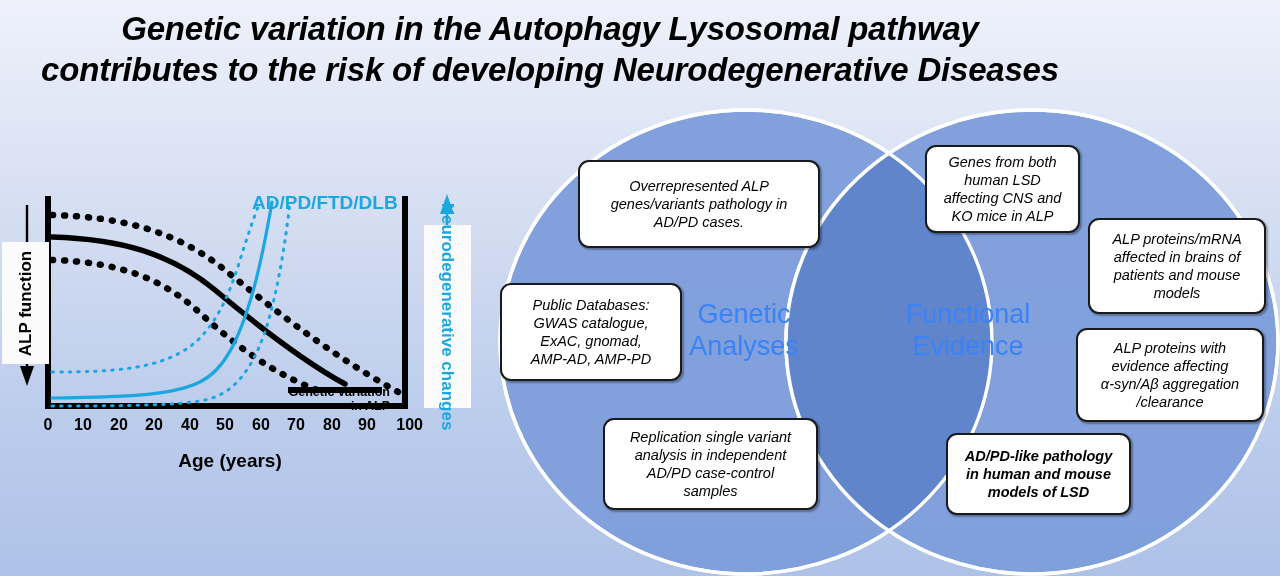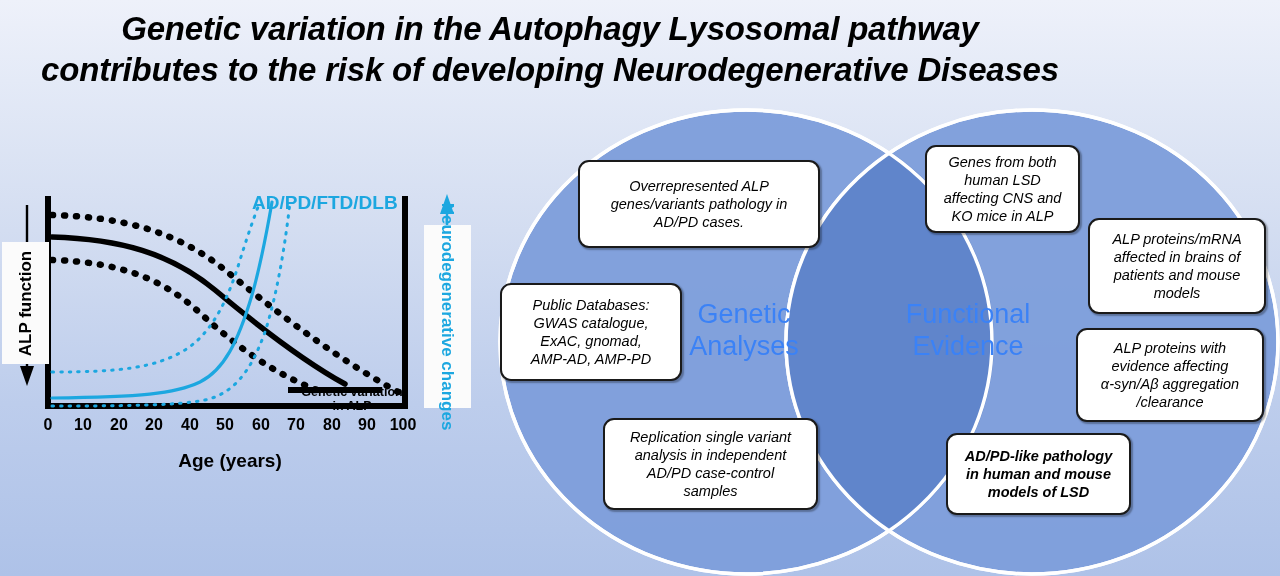--- a/index.html
+++ b/index.html
@@ -107,24 +107,24 @@
     position: absolute;
     left: 252px;
     top: 42px;
     font-size: 19px;
     font-weight: bold;
     color: #1CA7E0;
     white-space: nowrap;
   }
   #genetic-var-note {
     position: absolute;
-    left: 297px;
+    left: 280px;
     top: 235px;
     width: 110px;
-    text-align: center;
+    text-align: right;
     font-size: 12.5px;
     font-weight: bold;
     line-height: 14px;
     color: #000;
   }
 
   
   #venn {
     position: absolute;
     left: 498px;
@@ -229,21 +229,21 @@
     <div class="axis-tick" style="left:28px;  top:266px;">0</div>
     <div class="axis-tick" style="left:63px;  top:266px;">10</div>
     <div class="axis-tick" style="left:99px;  top:266px;">20</div>
     <div class="axis-tick" style="left:134px; top:266px;">20</div>
     <div class="axis-tick" style="left:170px; top:266px;">40</div>
     <div class="axis-tick" style="left:205px; top:266px;">50</div>
     <div class="axis-tick" style="left:241px; top:266px;">60</div>
     <div class="axis-tick" style="left:276px; top:266px;">70</div>
     <div class="axis-tick" style="left:312px; top:266px;">80</div>
     <div class="axis-tick" style="left:347px; top:266px;">90</div>
-    <div class="axis-tick" style="left:383px; top:266px;">100</div>
+    <div class="axis-tick" style="left:383px; top:266px;text-align:right;">100</div>
 
     <div id="xaxis-title">Age (years)</div>
   </div>
 
   <div id="venn">
     <svg id="venn-svg" width="782" height="468" viewBox="0 0 782 468">
       <defs>
         <clipPath id="clipLeft">
           <ellipse cx="248" cy="234" rx="248" ry="234"></ellipse>
         </clipPath>

